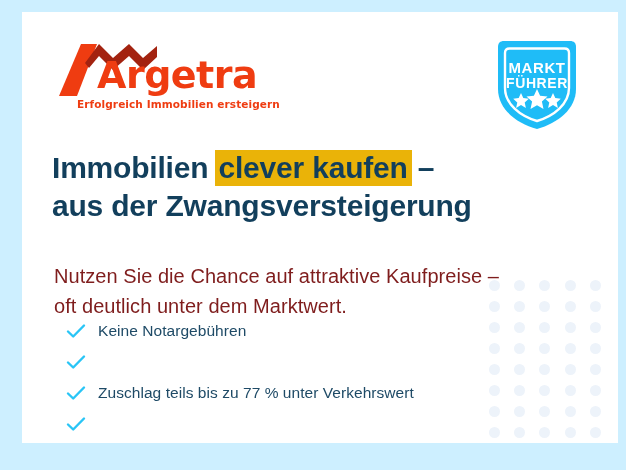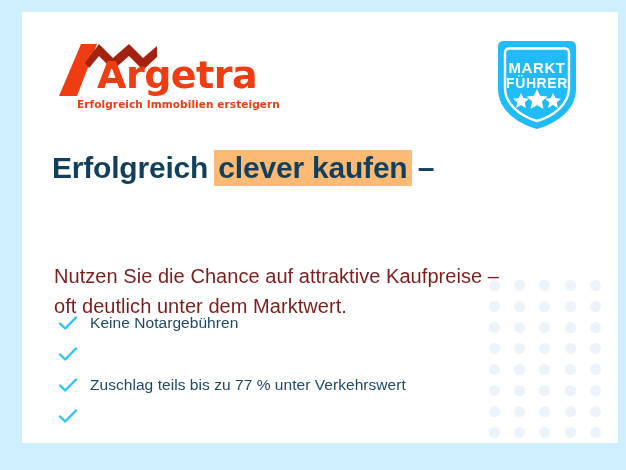--- a/index.html
+++ b/index.html
@@ -116,21 +116,21 @@
     left: 30px;
     top: 117px;
     width: 500px;
     font-size: 30px;
     font-weight: bold;
     color: #123f5c;
     line-height: 1.28;
     letter-spacing: -0.2px;
   }
   #headline .hl {
-    background: #fdba74;
+    background: #eab308;
     padding: 1px 4px 2px 4px;
     margin: 0 -2px;
   }
 
   
   #subheadline {
     position: absolute;
     left: 32px;
     top: 229px;
     width: 500px;
@@ -140,21 +140,21 @@
     letter-spacing: 0.05px;
   }
 
   
   #bullets {
     position: absolute;
     left: 33px;
     top: 295px;
     width: 470px;
     list-style: none;
-    margin: 0;
+    margin: 8px;
     padding: 0;
   }
   .bullet {
     display: flex;
     align-items: center;
     height: 31px;
   }
   .bullet-icon {
     flex: 0 0 32px;
     display: flex;
@@ -239,21 +239,22 @@
     <div id="logo">
       <svg id="logo-mark" width="112" height="56" viewBox="0 0 112 56">
         <polygon points="26,4 42,4 22,56 4,56" fill="#ef3c11"></polygon>
         <polygon points="30,23 44,4 58,18 74,4 88,18 102,6 102,17 88,30 74,16 58,30 44,16 34,28" fill="#a32310"></polygon>
       </svg>
       <div id="logo-word">Argetra</div>
       <div id="logo-tagline">Erfolgreich Immobilien ersteigern</div>
     </div>
 
     <h1 id="headline">
-      <span>Erfolgreich </span><span class="hl">clever kaufen</span><span> –</span><br>
+      <span>Immobilien </span><span class="hl">clever kaufen</span><span> –</span><br>
+      <span>aus der Zwangsversteigerung</span>
     </h1>
 
     <p id="subheadline">
       <span>Nutzen Sie die Chance auf attraktive Kaufpreise –</span><br>
       <span>oft deutlich unter dem Marktwert.</span>
     </p>
 
     <ul id="bullets">
         <li class="bullet">
           <span class="bullet-icon">

